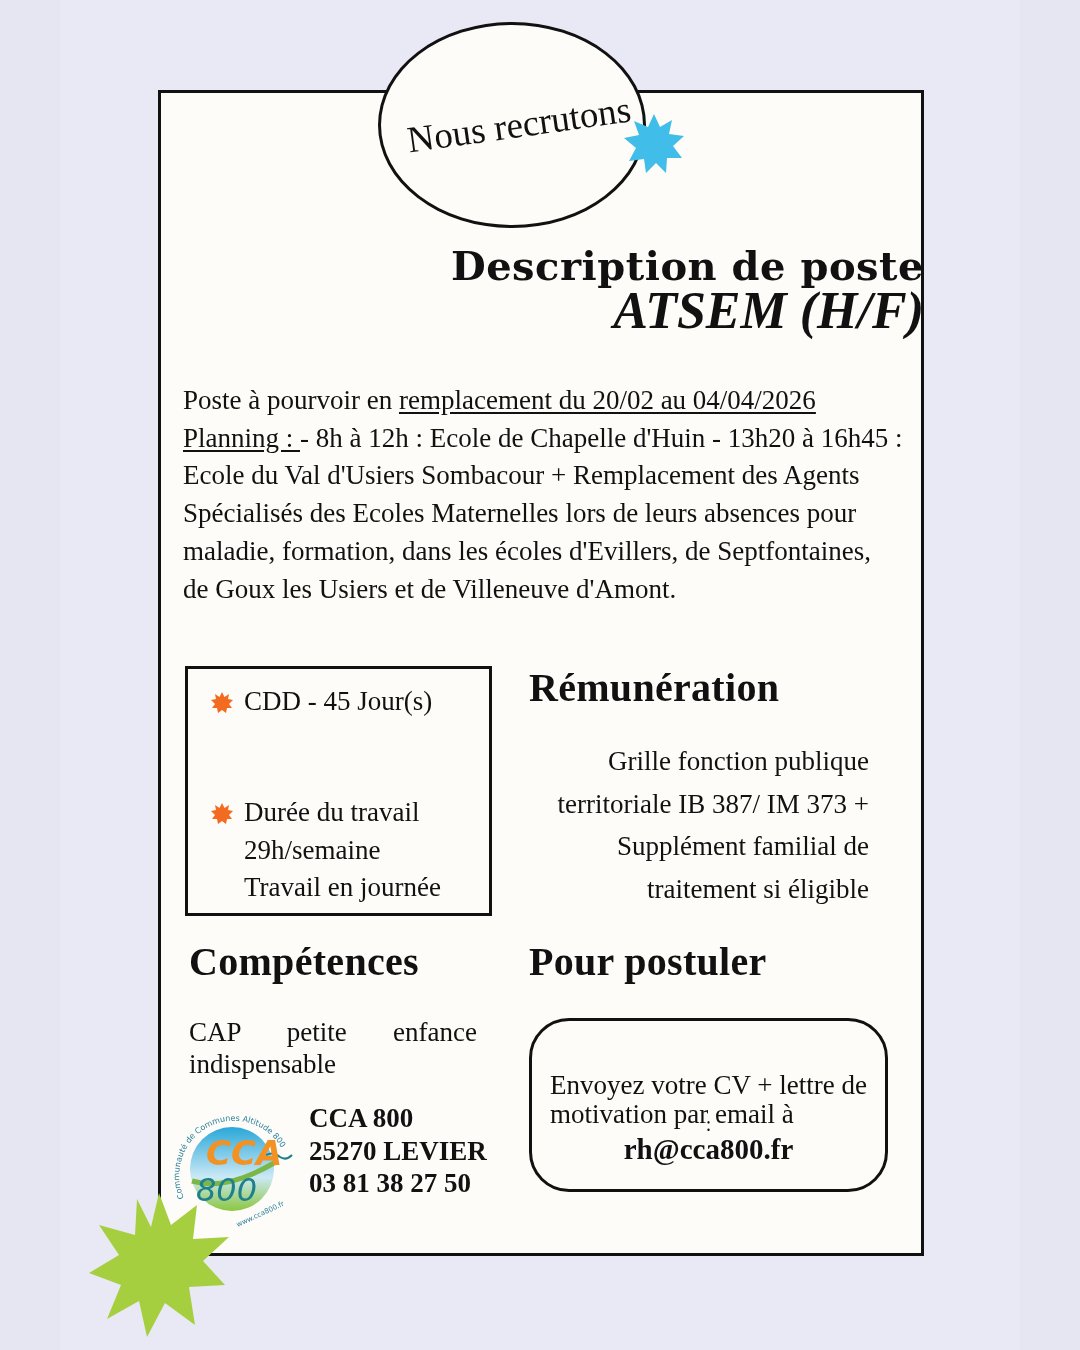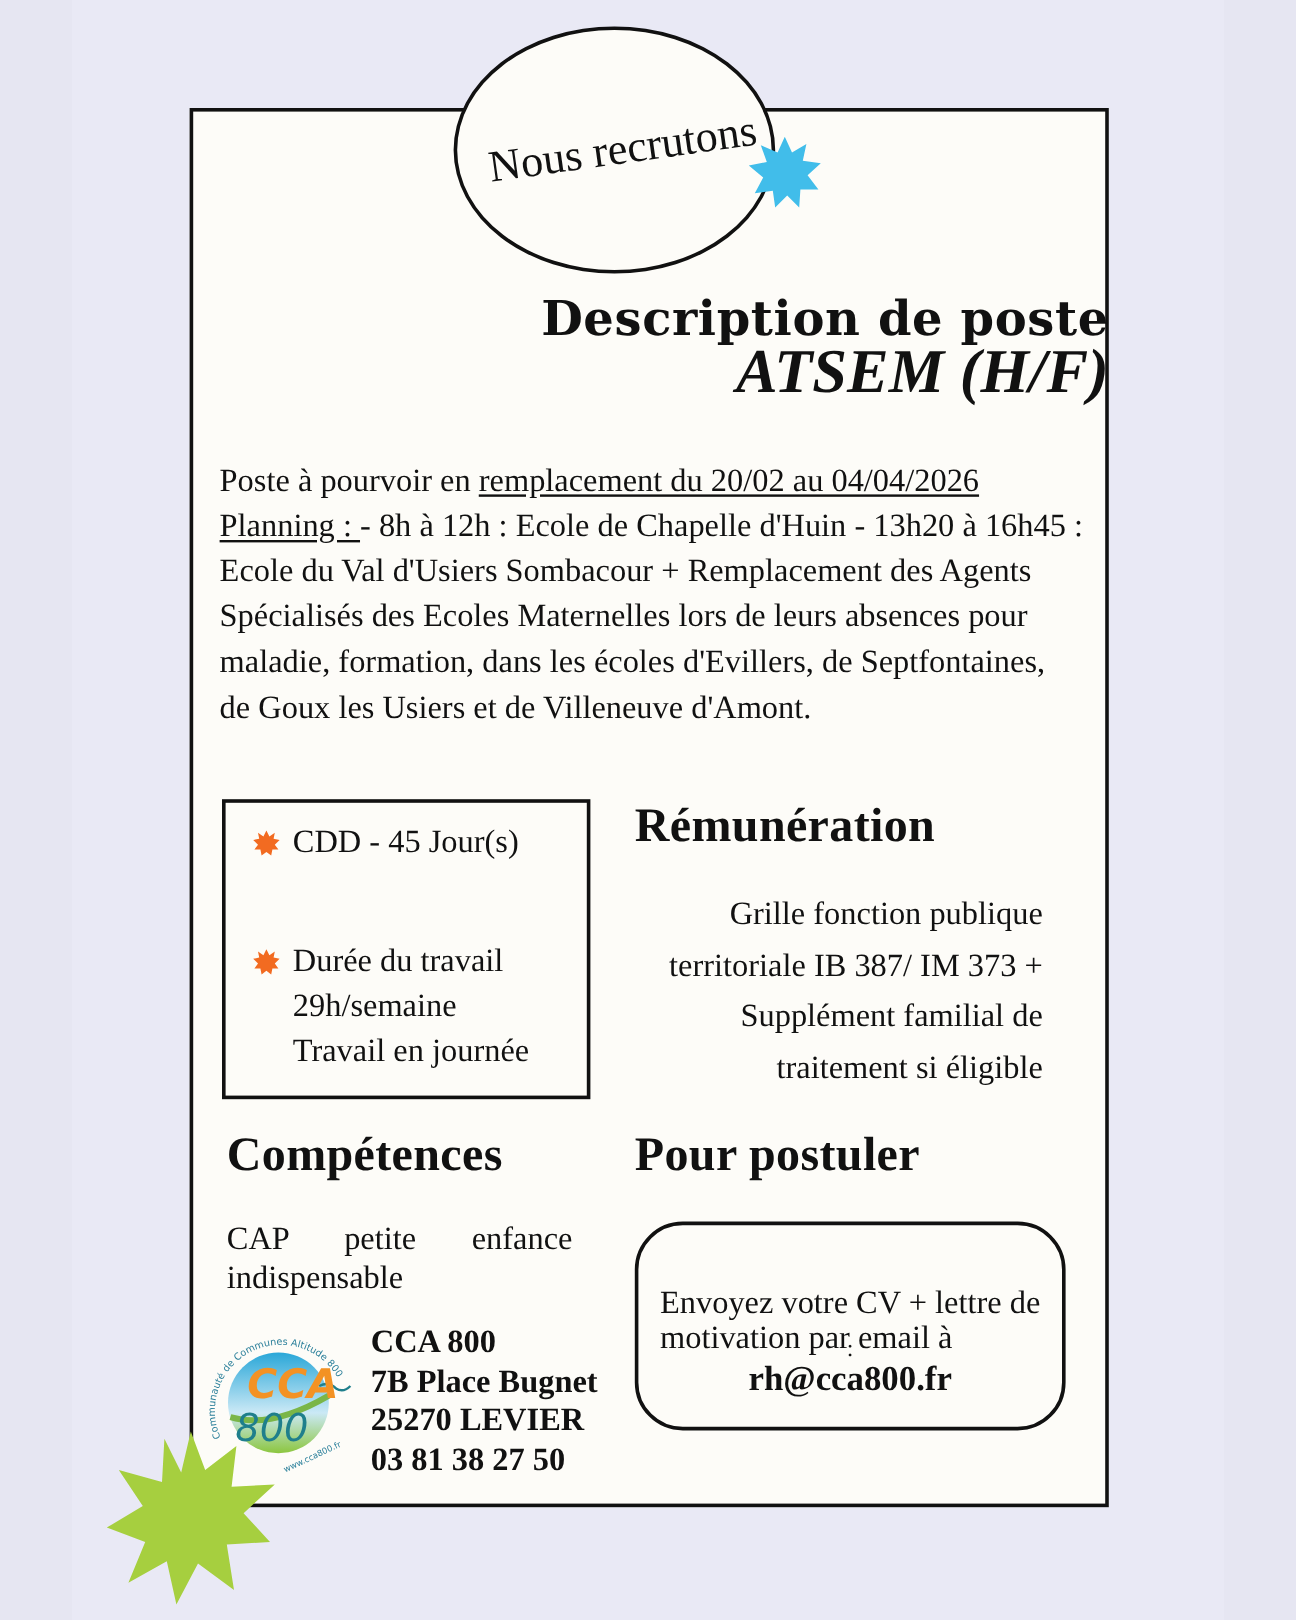--- a/index.html
+++ b/index.html
@@ -86,21 +86,21 @@
   <u>Planning : </u><span>- 8h à 12h : Ecole de Chapelle d'Huin - 13h20 à 16h45 : Ecole du Val d'Usiers Sombacour + Remplacement des Agents Spécialisés des Ecoles Maternelles lors de leurs absences pour maladie, formation, dans les écoles d'Evillers, de Septfontaines, de Goux les Usiers et de Villeneuve d'Amont.</span>
 </div>
 
 <div class="info-box">
   <div class="info-item" style="top:14px">
     <svg class="bullet" viewBox="-12 -12 24 24">
       <polygon fill="#f26b21" points="0,-11 2.5,-6 7,-9 6,-4 11,-3 7,1 10,5 5,5 4,10 0,7 -4,10 -5,5 -10,5 -7,1 -11,-3 -6,-4 -7,-9 -2.5,-6"></polygon>
     </svg>
     <div>CDD - 45 Jour(s)</div>
   </div>
-  <div class="info-item" style="top:113px">
+  <div class="info-item" style="top:125px">
     <svg class="bullet" viewBox="-12 -12 24 24">
       <polygon fill="#f26b21" points="0,-11 2.5,-6 7,-9 6,-4 11,-3 7,1 10,5 5,5 4,10 0,7 -4,10 -5,5 -10,5 -7,1 -11,-3 -6,-4 -7,-9 -2.5,-6"></polygon>
     </svg>
     <div>Durée du travail</div>
     <div>29h/semaine</div>
     <div>Travail en journée</div>
   </div>
 </div>
 
 <div class="h2" style="left:529px;top:664px">Rémunération</div>
@@ -129,20 +129,19 @@
   <circle cx="66" cy="66" r="42" fill="url(#sky)"></circle>
   <path d="M 26 78 Q 60 88 108 60" stroke="#7ab648" stroke-width="5" fill="none"></path>
   <path d="M 100 52 q 8 -4 14 2 q 6 4 12 -2" stroke="#1f7f8c" stroke-width="2" fill="none"></path>
   <text x="40" y="62" font-size="34" font-weight="bold" fill="#f39224" font-family="DejaVu Sans, sans-serif" font-style="italic">CCA</text>
   <text x="30" y="98" font-size="32" fill="#1f7f8c" font-family="DejaVu Sans, sans-serif" font-style="italic">800</text>
   <text x="70" y="120" font-size="7" fill="#2a7f9a" font-family="DejaVu Sans, sans-serif" transform="rotate(-25 80 118)">www.cca800.fr</text>
 </svg>
 
 <div class="address">
   <div>CCA 800</div>
-  <div>7B Place Bugnet</div>
   <div>25270 LEVIER</div>
   <div>03 81 38 27 50</div>
 </div>
 
 <svg class="star" style="left:86px;top:1192px" width="146" height="146" viewBox="-73 -73 146 146">
   <polygon fill="#a6cf3f" points="0,-72 12,-40 38,-60 34,-26 70,-28 44,-4 66,20 30,22 36,60 6,38 -12,72 -20,36 -52,54 -38,20 -70,8 -40,-10 -60,-40 -24,-30 -22,-66 -8,-38"></polygon>
 </svg>
 
 </body></html>

